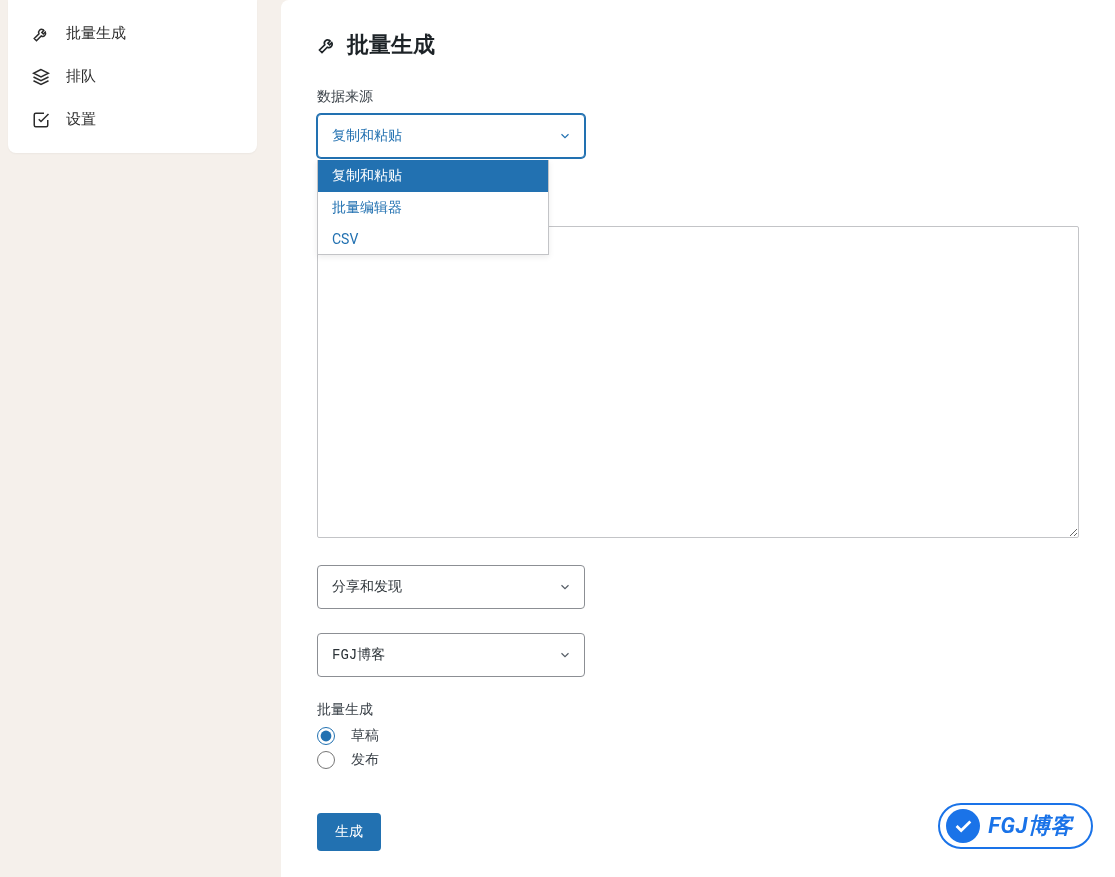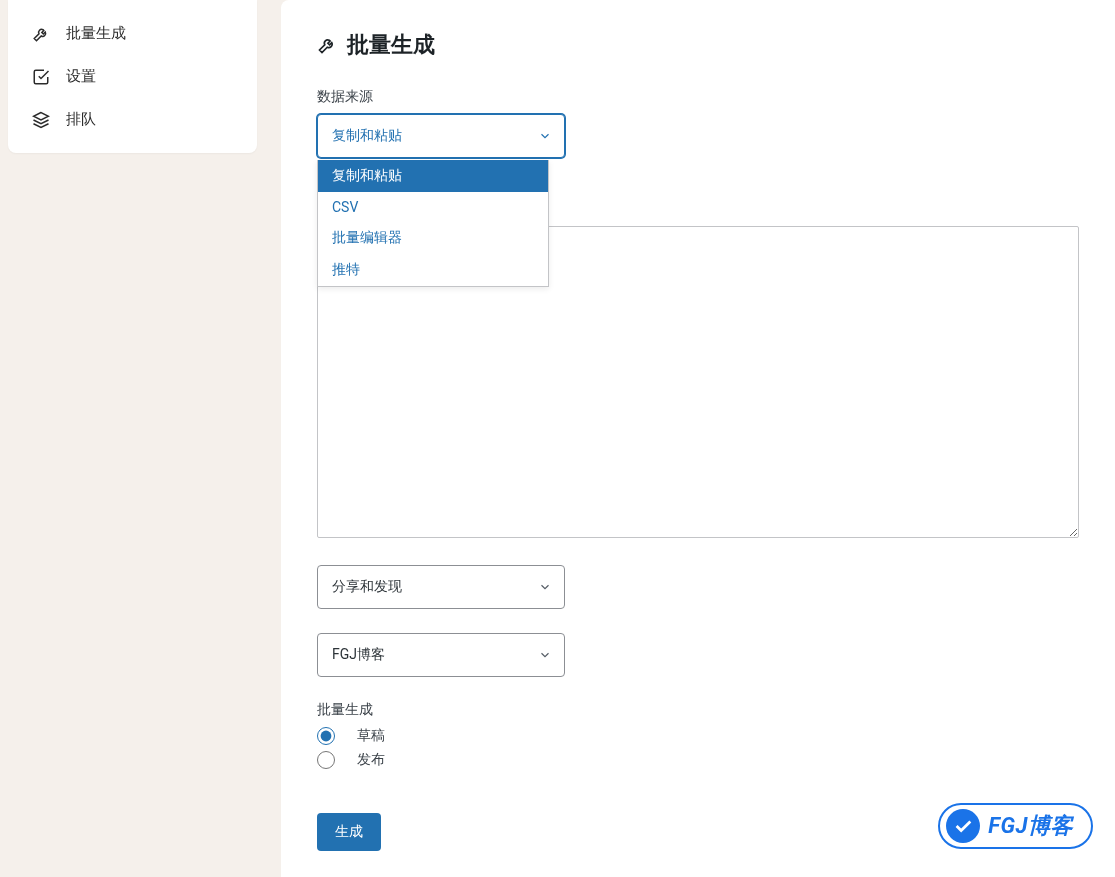--- a/index.html
+++ b/index.html
@@ -55,40 +55,41 @@
     margin-bottom: 28px;
   }
   .page-title .icon { width:20px; height:20px; }
   .form-group { margin-bottom: 24px; }
   .form-label {
     display: block;
     font-size: 14px;
     color: #3c434a;
     margin-bottom: 8px;
   }
-  .select-wrap { position: relative; width: 248px; }
+  .select-wrap { position: relative; width: 268px; }
   .select-box {
     width: 100%;
     height: 44px;
     border: 1px solid #2271b1;
     border-radius: 4px;
     padding: 0 34px 0 14px;
     display: flex;
     align-items: center;
     color: #2271b1;
     font-size: 14px;
     background: #fff;
     cursor: pointer;
     box-shadow: 0 0 0 1px #2271b1;
     position: relative;
   }
   .select-box.normal {
     border: 1px solid #8c8f94;
     box-shadow: none;
     color: #2c3338;
+    font-family: Liberation Mono, monospace;
   }
   .chev {
     position: absolute;
     right: 12px;
     top: 50%;
     transform: translateY(-50%);
     width: 14px; height: 14px;
     color: #2271b1;
   }
   .select-box.normal .chev { color: #555d66; }
@@ -122,21 +123,21 @@
     border: 1px solid #c3c4c7;
     border-radius: 2px;
     resize: both;
     padding: 8px;
     font-family: inherit;
     font-size: 14px;
   }
   .radio-row {
     display: flex;
     align-items: center;
-    gap: 22px;
+    gap: 16px;
     margin-bottom: 6px;
   }
   input[type=radio] {
     width: 18px; height: 18px;
     accent-color: #2271b1;
   }
   .btn-primary {
     background: #2271b1;
     color: #fff;
     border: none;
@@ -183,35 +184,35 @@
       <span class="icon">
         <svg viewBox="0 0 24 24" width="18" height="18" fill="none" stroke="currentColor" stroke-width="2">
             <path d="M14.7 6.3a4 4 0 0 0-5.4 5.4L3 18l3 3 6.3-6.3a4 4 0 0 0 5.4-5.4l-2.6 2.6-2-2 2.6-2.6z"></path>
           </svg>
       </span>
       <span>批量生成</span>
     </div>
     <div class="sidebar-item">
       <span class="icon">
         <svg viewBox="0 0 24 24" width="18" height="18" fill="none" stroke="currentColor" stroke-width="2">
-            <path d="M9 11l3 3L22 4"></path>
-            <path d="M21 12v7a2 2 0 0 1-2 2H5a2 2 0 0 1-2-2V5a2 2 0 0 1 2-2h11"></path>
-          </svg>
-      </span>
-      <span>设置</span>
-    </div>
-    <div class="sidebar-item">
-      <span class="icon">
-        <svg viewBox="0 0 24 24" width="18" height="18" fill="none" stroke="currentColor" stroke-width="2">
             <polygon points="12 2 2 7 12 12 22 7 12 2"></polygon>
             <polyline points="2 12 12 17 22 12"></polyline>
             <polyline points="2 17 12 22 22 17"></polyline>
           </svg>
       </span>
       <span>排队</span>
+    </div>
+    <div class="sidebar-item">
+      <span class="icon">
+        <svg viewBox="0 0 24 24" width="18" height="18" fill="none" stroke="currentColor" stroke-width="2">
+            <path d="M9 11l3 3L22 4"></path>
+            <path d="M21 12v7a2 2 0 0 1-2 2H5a2 2 0 0 1-2-2V5a2 2 0 0 1 2-2h11"></path>
+          </svg>
+      </span>
+      <span>设置</span>
     </div>
   </div>
 
   <div class="main">
     <div class="page-title">
       <span class="icon">
         <svg viewBox="0 0 24 24" width="20" height="20" fill="none" stroke="currentColor" stroke-width="2">
             <path d="M14.7 6.3a4 4 0 0 0-5.4 5.4L3 18l3 3 6.3-6.3a4 4 0 0 0 5.4-5.4l-2.6 2.6-2-2 2.6-2.6z"></path>
           </svg>
       </span>
@@ -224,23 +225,22 @@
         <div class="select-box">
           <span>复制和粘贴</span>
           <span class="chev">
             <svg viewBox="0 0 24 24" width="14" height="14" fill="none" stroke="currentColor" stroke-width="2">
                 <polyline points="6 9 12 15 18 9"></polyline>
               </svg>
           </span>
         </div>
         <div class="dropdown">
           <div class="dropdown-item selected">复制和粘贴</div>
+          <div class="dropdown-item">批量编辑器</div>
           <div class="dropdown-item">CSV</div>
-          <div class="dropdown-item">批量编辑器</div>
-          <div class="dropdown-item">推特</div>
         </div>
       </div>
     </div>
 
     <div class="form-group textarea-block">
       <textarea class="big" style=""></textarea>
     </div>
 
     <div class="form-group">
       <div class="select-wrap">

